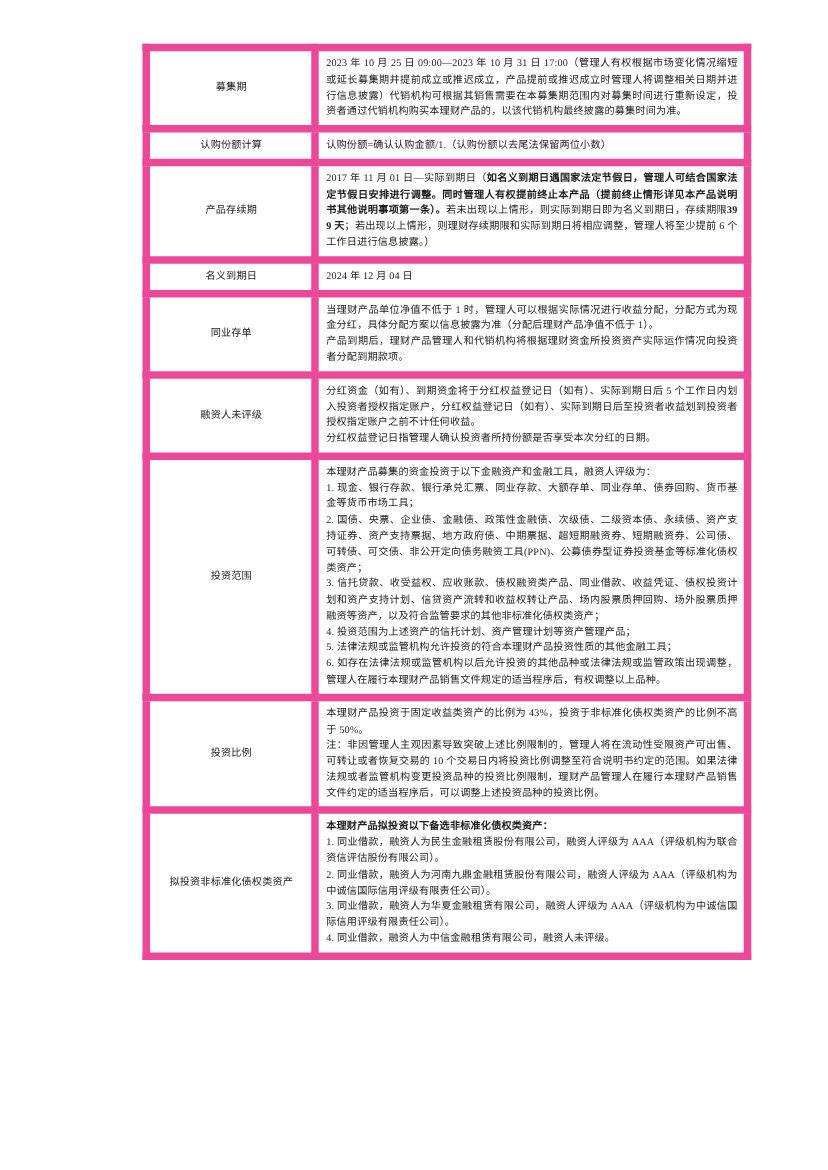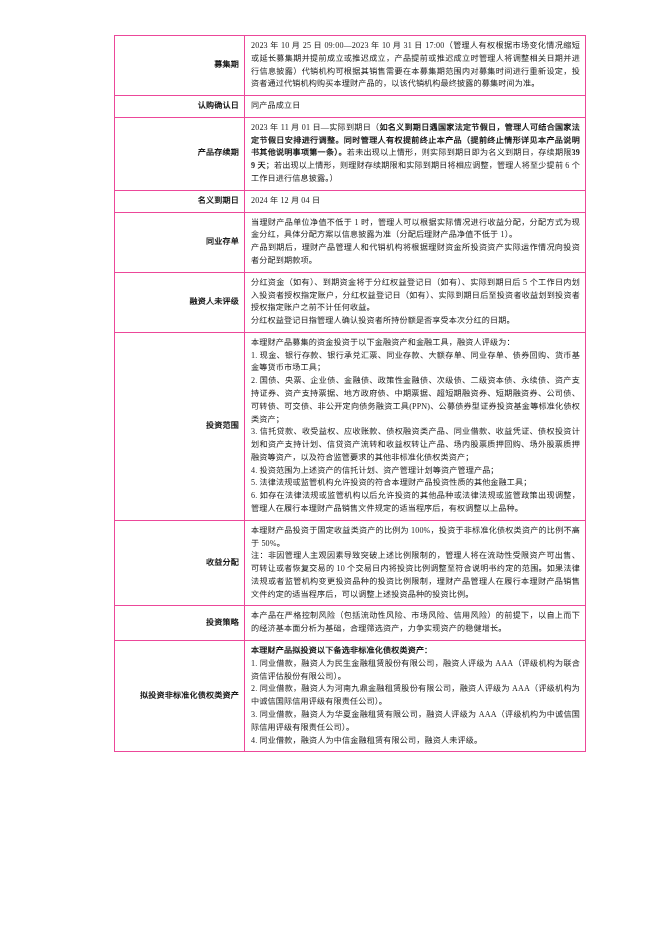--- a/index.html
+++ b/index.html
@@ -26,34 +26,33 @@
   table.spec-table {
     position: absolute;
     left: 114px;
     top: 35px;
     width: 447px;
     border-collapse: collapse;
     table-layout: fixed;
     background: #ffffff;
   }
   table.spec-table td {
-    border: 1px solid #ec4899;
+    border: 6px solid #ec4899;
     vertical-align: middle;
     padding: 4px 5px 4px 6px;
     font-size: 8.1px;
     line-height: 1.58;
     letter-spacing: 0.15px;
     word-break: break-all;
   }
   td.label-cell {
     width: 118px;
-    text-align: right;
+    text-align: center;
     padding-left: 9px;
     vertical-align: middle;
-    font-weight: bold;
   }
   td.value-cell {
     width: 329px;
     text-align: justify;
     text-justify: inter-ideograph;
     vertical-align: middle;
   }
   .value-cell p {
     margin: 0;
   }
@@ -69,33 +68,33 @@
   <table class="spec-table">
     <tbody>
 
       <tr>
         <td class="label-cell">募集期</td>
         <td class="value-cell">
           <p>2023 年 10 月 25 日 09:00—2023 年 10 月 31 日 17:00（管理人有权根据市场变化情况缩短或延长募集期并提前成立或推迟成立，产品提前或推迟成立时管理人将调整相关日期并进行信息披露）代销机构可根据其销售需要在本募集期范围内对募集时间进行重新设定，投资者通过代销机构购买本理财产品的，以该代销机构最终披露的募集时间为准。</p>
         </td>
       </tr>
 
-
       <tr>
-        <td class="label-cell">认购确认日</td>
+        <td class="label-cell">认购份额计算</td>
         <td class="value-cell">
-          <p>同产品成立日</p>
+          <p>认购份额=确认认购金额/1.（认购份额以去尾法保留两位小数）</p>
         </td>
       </tr>
+
 
 
       <tr>
         <td class="label-cell">产品存续期</td>
         <td class="value-cell">
-          <p><span>2023 年 11 月 01 日—实际到期日（</span><span class="b">如名义到期日遇国家法定节假日，管理人可结合国家法定节假日安排进行调整。同时管理人有权提前终止本产品（提前终止情形详见本产品说明书其他说明事项第一条）。</span><span>若未出现以上情形，则实际到期日即为名义到期日，存续期限</span><span class="b">399 天</span><span>；若出现以上情形，则理财存续期限和实际到期日将相应调整，管理人将至少提前 6 个工作日进行信息披露。）</span></p>
+          <p><span>2017 年 11 月 01 日—实际到期日（</span><span class="b">如名义到期日遇国家法定节假日，管理人可结合国家法定节假日安排进行调整。同时管理人有权提前终止本产品（提前终止情形详见本产品说明书其他说明事项第一条）。</span><span>若未出现以上情形，则实际到期日即为名义到期日，存续期限</span><span class="b">399 天</span><span>；若出现以上情形，则理财存续期限和实际到期日将相应调整，管理人将至少提前 6 个工作日进行信息披露。）</span></p>
         </td>
       </tr>
 
       <tr>
         <td class="label-cell">名义到期日</td>
         <td class="value-cell">
           <p>2024 年 12 月 04 日</p>
         </td>
       </tr>
 
@@ -123,33 +122,27 @@
             <p>1. 现金、银行存款、银行承兑汇票、同业存款、大额存单、同业存单、债券回购、货币基金等货币市场工具；</p>
             <p>2. 国债、央票、企业债、金融债、政策性金融债、次级债、二级资本债、永续债、资产支持证券、资产支持票据、地方政府债、中期票据、超短期融资券、短期融资券、公司债、可转债、可交债、非公开定向债务融资工具(PPN)、公募债券型证券投资基金等标准化债权类资产；</p>
             <p>3. 信托贷款、收受益权、应收账款、债权融资类产品、同业借款、收益凭证、债权投资计划和资产支持计划、信贷资产流转和收益权转让产品、场内股票质押回购、场外股票质押融资等资产，以及符合监管要求的其他非标准化债权类资产；</p>
             <p>4. 投资范围为上述资产的信托计划、资产管理计划等资产管理产品；</p>
             <p>5. 法律法规或监管机构允许投资的符合本理财产品投资性质的其他金融工具；</p>
             <p>6. 如存在法律法规或监管机构以后允许投资的其他品种或法律法规或监管政策出现调整，管理人在履行本理财产品销售文件规定的适当程序后，有权调整以上品种。</p>
           </td>
       </tr>
 
       <tr>
-        <td class="label-cell">收益分配</td>
+        <td class="label-cell">投资比例</td>
         <td class="value-cell">
-            <p>本理财产品投资于固定收益类资产的比例为 100%，投资于非标准化债权类资产的比例不高于 50%。</p>
+            <p>本理财产品投资于固定收益类资产的比例为 43%，投资于非标准化债权类资产的比例不高于 50%。</p>
             <p>注：非因管理人主观因素导致突破上述比例限制的，管理人将在流动性受限资产可出售、可转让或者恢复交易的 10 个交易日内将投资比例调整至符合说明书约定的范围。如果法律法规或者监管机构变更投资品种的投资比例限制，理财产品管理人在履行本理财产品销售文件约定的适当程序后，可以调整上述投资品种的投资比例。</p>
           </td>
       </tr>
 
-      <tr>
-        <td class="label-cell">投资策略</td>
-        <td class="value-cell">
-          <p>本产品在严格控制风险（包括流动性风险、市场风险、信用风险）的前提下，以自上而下的经济基本面分析为基础，合理筛选资产，力争实现资产的稳健增长。</p>
-        </td>
-      </tr>
 
       <tr>
         <td class="label-cell">拟投资非标准化债权类资产</td>
         <td class="value-cell">
           <p class="b">本理财产品拟投资以下备选非标准化债权类资产：</p>
           <span><p>1. 同业借款，融资人为民生金融租赁股份有限公司，融资人评级为 AAA（评级机构为联合资信评估股份有限公司）。</p><p>2. 同业借款，融资人为河南九鼎金融租赁股份有限公司，融资人评级为 AAA（评级机构为中诚信国际信用评级有限责任公司）。</p><p>3. 同业借款，融资人为华夏金融租赁有限公司，融资人评级为 AAA（评级机构为中诚信国际信用评级有限责任公司）。</p><p>4. 同业借款，融资人为中信金融租赁有限公司，融资人未评级。</p></span>
         </td>
       </tr>
 
     </tbody>

